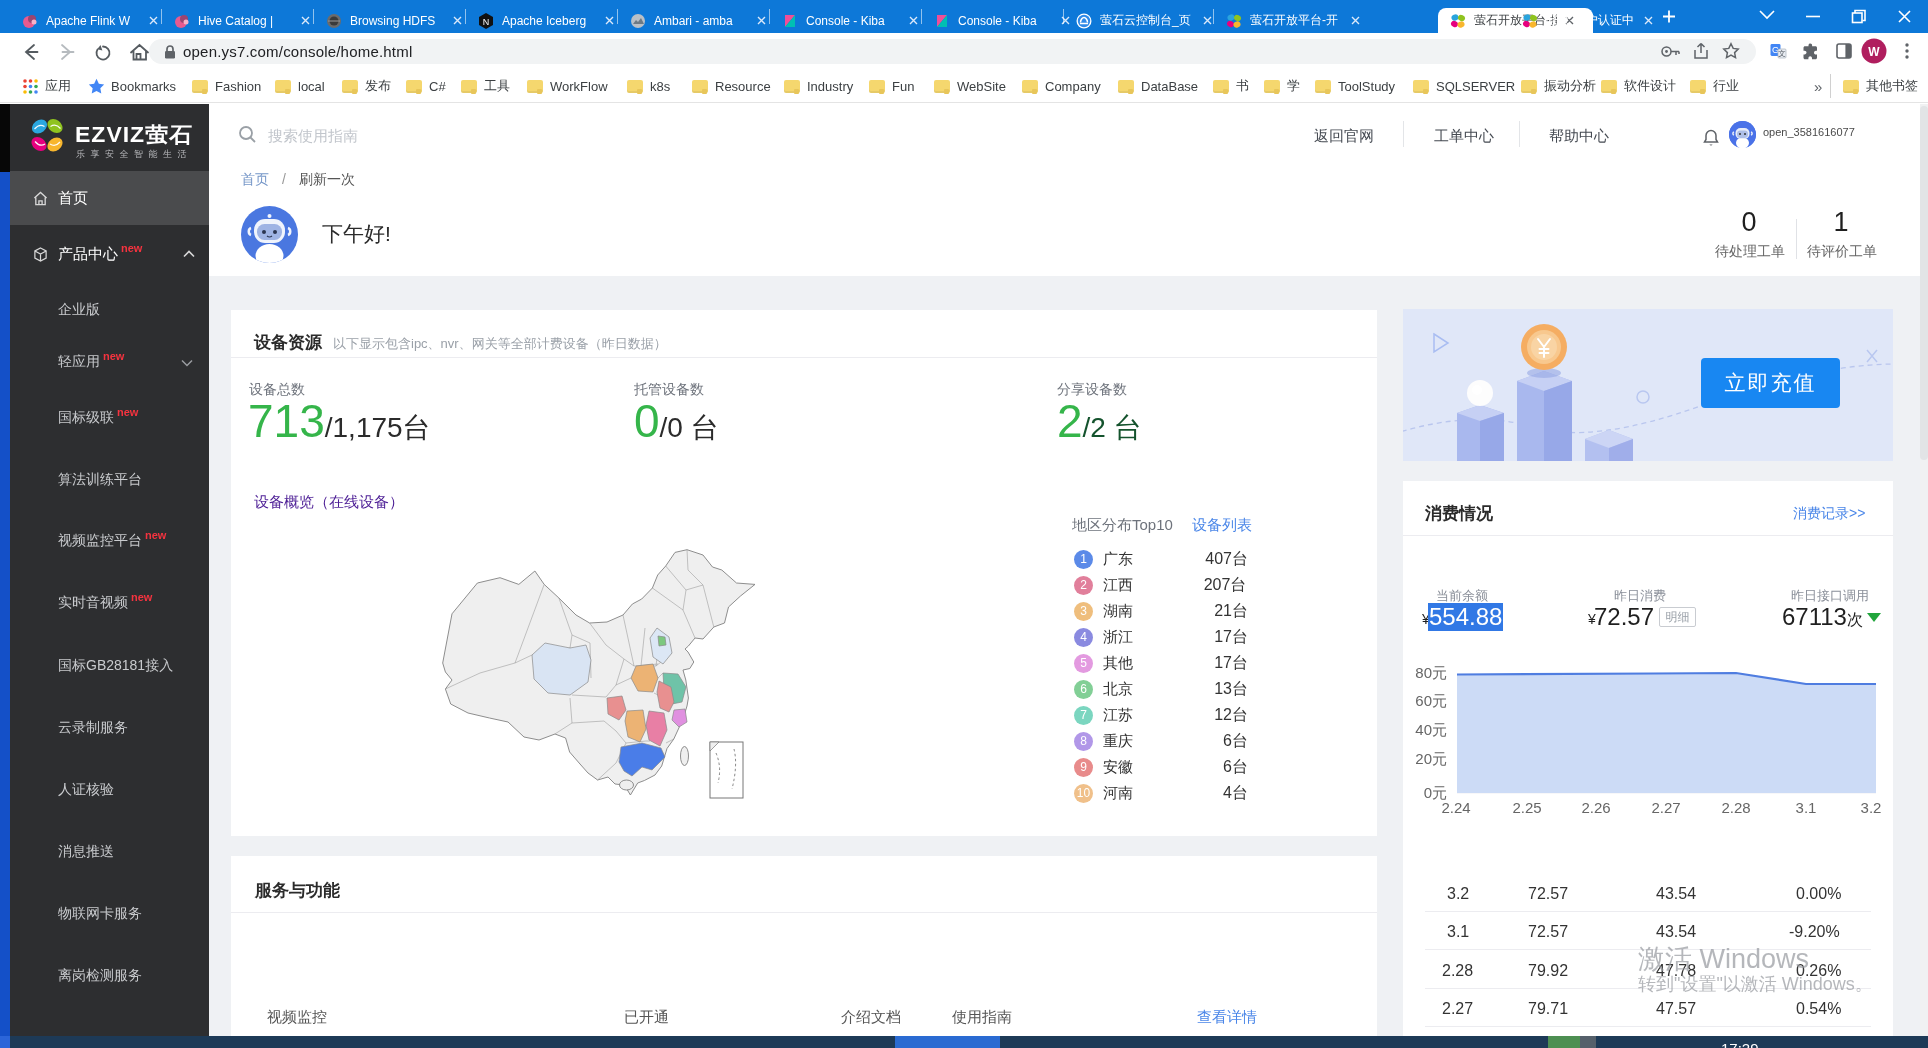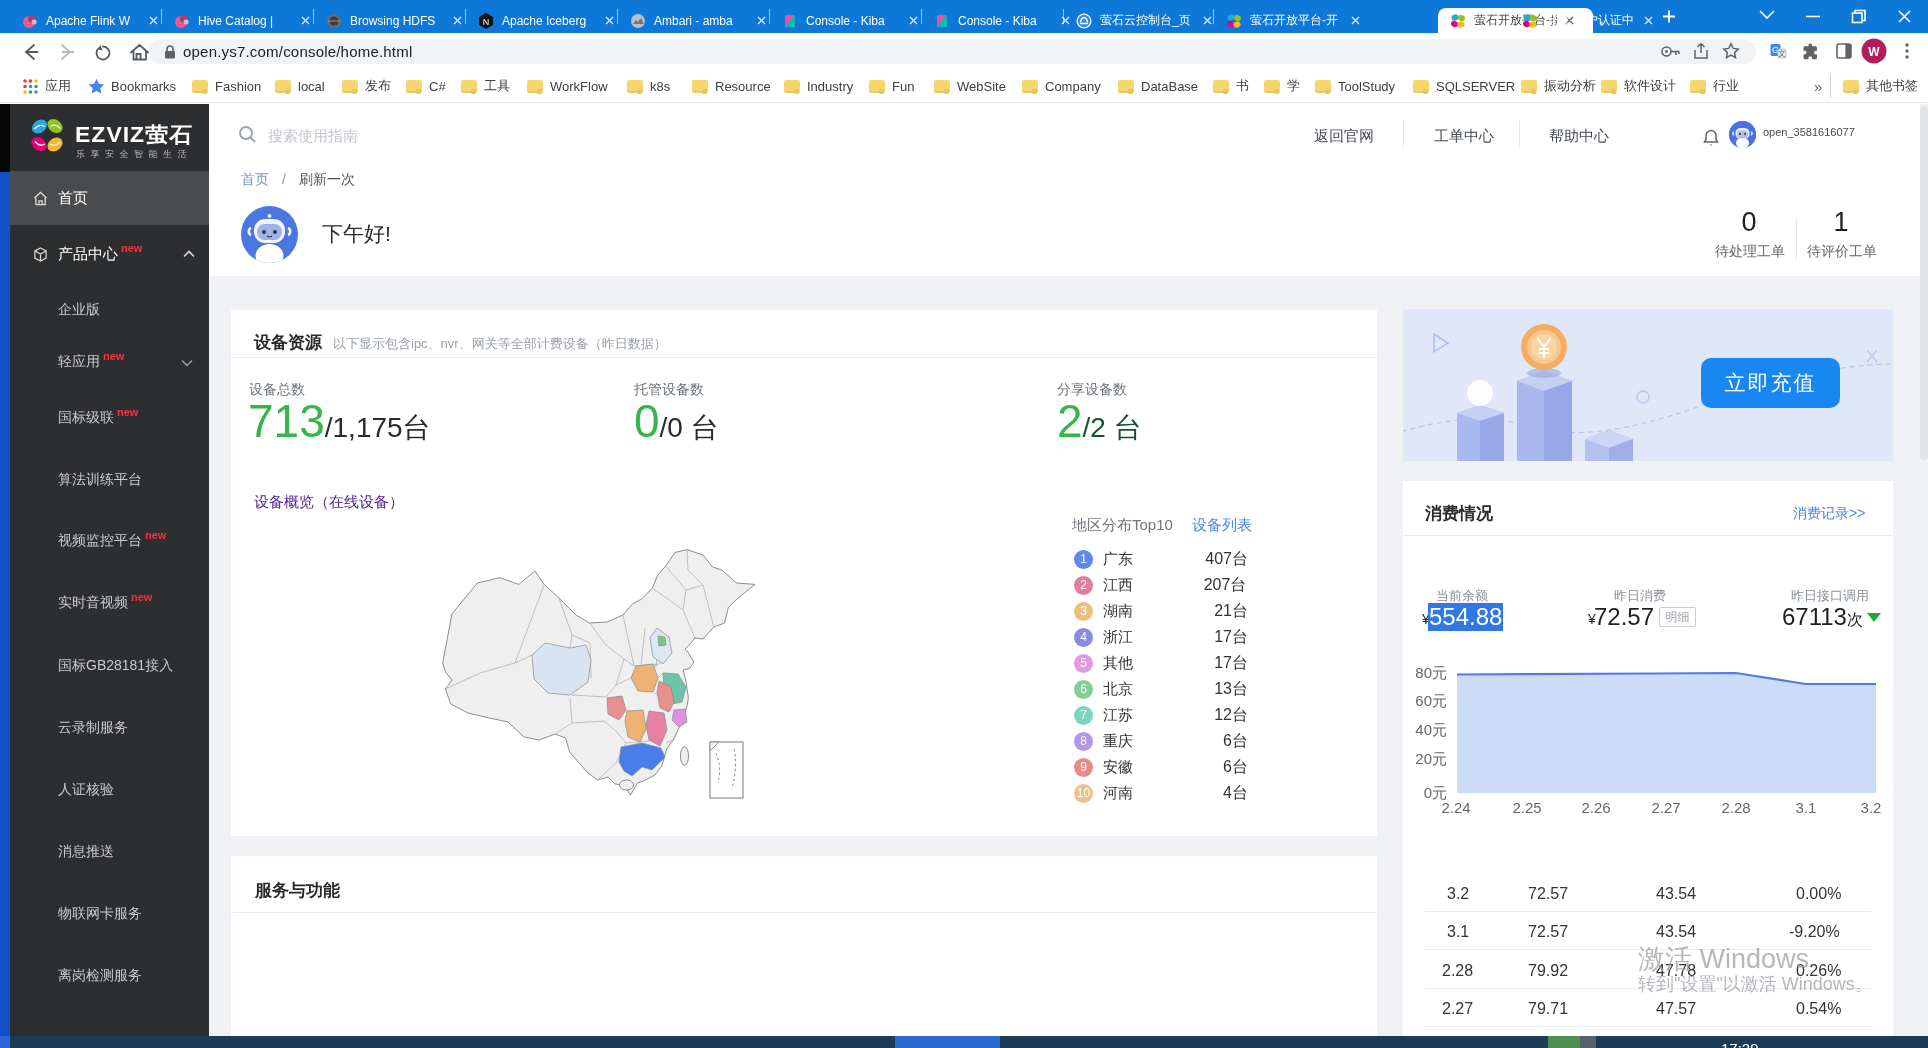--- a/index.html
+++ b/index.html
@@ -484,21 +484,21 @@
 <ellipse cx="141" cy="64" rx="17" ry="5" fill="#8fa3e2" opacity=".55"></ellipse>
 <circle cx="77" cy="84" r="13" fill="#fdfdfd"></circle>
       <circle cx="74" cy="81" r="5" fill="#fff"></circle>
 <g>
         <circle cx="141" cy="38" r="23" fill="#f5ad62"></circle>
         <circle cx="141" cy="38" r="17" fill="#f8c88e"></circle>
         <circle cx="141" cy="38" r="13" fill="#f9d4a4"></circle>
         <path d="M135 30 L141 38 M147 30 L141 38 M141 38 v10 M136.5 40 h9 M136.5 44 h9" stroke="#fff" stroke-width="2" stroke-linecap="round"></path>
       </g>
 </svg>
-<div class="abs" style="left:298px;top:49px;width:139px;height:50px;background:#1887f2;border-radius:10px;color:#fff;font-size:21px;display:flex;align-items:center;justify-content:center;letter-spacing:2px">立即充值</div>
+<div class="abs" style="left:298px;top:49px;width:139px;height:50px;background:#1887f2;border-radius:4px;color:#fff;font-size:21px;display:flex;align-items:center;justify-content:center;letter-spacing:2px">立即充值</div>
 </div>
 <div class="card" id="card-cost" style="left:1403px;top:481px;width:490px;height:555px">
 <div class="abs cardtitle" style="left:22px;top:21px">消费情况</div>
 <div class="abs" style="left:390px;top:24px;font-size:14px;color:#4a86e8">消费记录&gt;&gt;</div>
 <div class="hline" style="left:0;top:54px;width:490px"></div>
 <div class="abs stat-label" style="left:33px;top:106px">当前余额</div>
 <div class="abs stat-label" style="left:211px;top:106px">昨日消费</div>
 <div class="abs stat-label" style="left:388px;top:106px">昨日接口调用</div>
 <div class="abs" style="left:19px;top:130px;font-size:14px;color:#1f1f1f">¥</div>
 <div class="abs" style="left:25px;top:122px;background:#3178e5;color:#fff;font-size:24px;padding:0 1px">554.88</div>
@@ -555,20 +555,27 @@
 <span style="position:absolute;left:17px">2.27</span>
       <span style="position:absolute;left:103px">79.71</span>
       <span style="position:absolute;left:231px">47.57</span>
       <span style="position:absolute;left:371px">0.54%</span>
 </div>
 <div class="hline" style="left:22px;top:545px;width:446px"></div>
 </div>
 <div class="card" id="card-svc" style="left:231px;top:856px;width:1146px;height:180px">
 <div class="abs cardtitle" style="left:24px;top:23px">服务与功能</div>
 <div class="hline" style="left:0;top:56px;width:1146px"></div>
+<div class="trow" style="left:24px;top:138px;width:1098px;height:47px;font-size:15px;color:#555">
+<span style="position:absolute;left:12px">视频监控</span>
+      <span style="position:absolute;left:369px">已开通</span>
+      <span style="position:absolute;left:586px">介绍文档</span>
+      <span style="position:absolute;left:697px">使用指南</span>
+      <span style="position:absolute;left:942px;color:#4a86e8">查看详情</span>
+</div>
 </div>
 <div class="abs" id="watermark1">激活 Windows</div>
 <div class="abs" id="watermark2">转到"设置"以激活 Windows。</div>
 <div class="abs" id="scrollbar"></div>
 <div class="abs" id="scrollthumb"></div>
 <div class="abs" id="taskbar">
 <div class="abs" style="left:0;top:0;width:10px;height:12px;background:#2b65d9"></div>
 <div class="abs" style="left:895px;top:0;width:105px;height:12px;background:#2a6bd2"></div>
 <div class="abs" style="left:1548px;top:0;width:32px;height:12px;background:#4d8f52"></div>
 <div class="abs" style="left:1580px;top:0;width:16px;height:12px;background:#55606b"></div>

